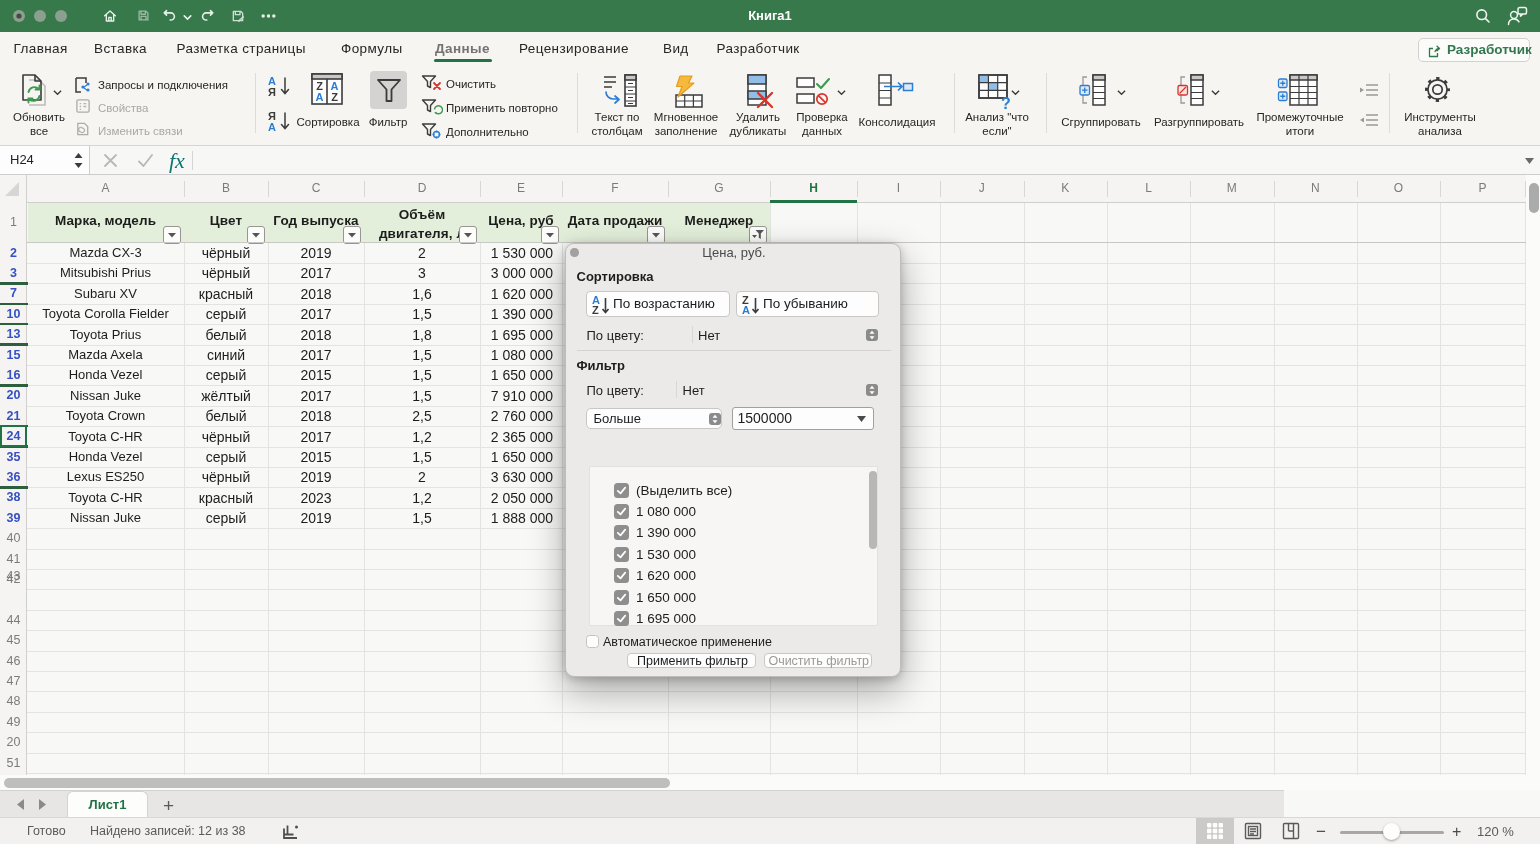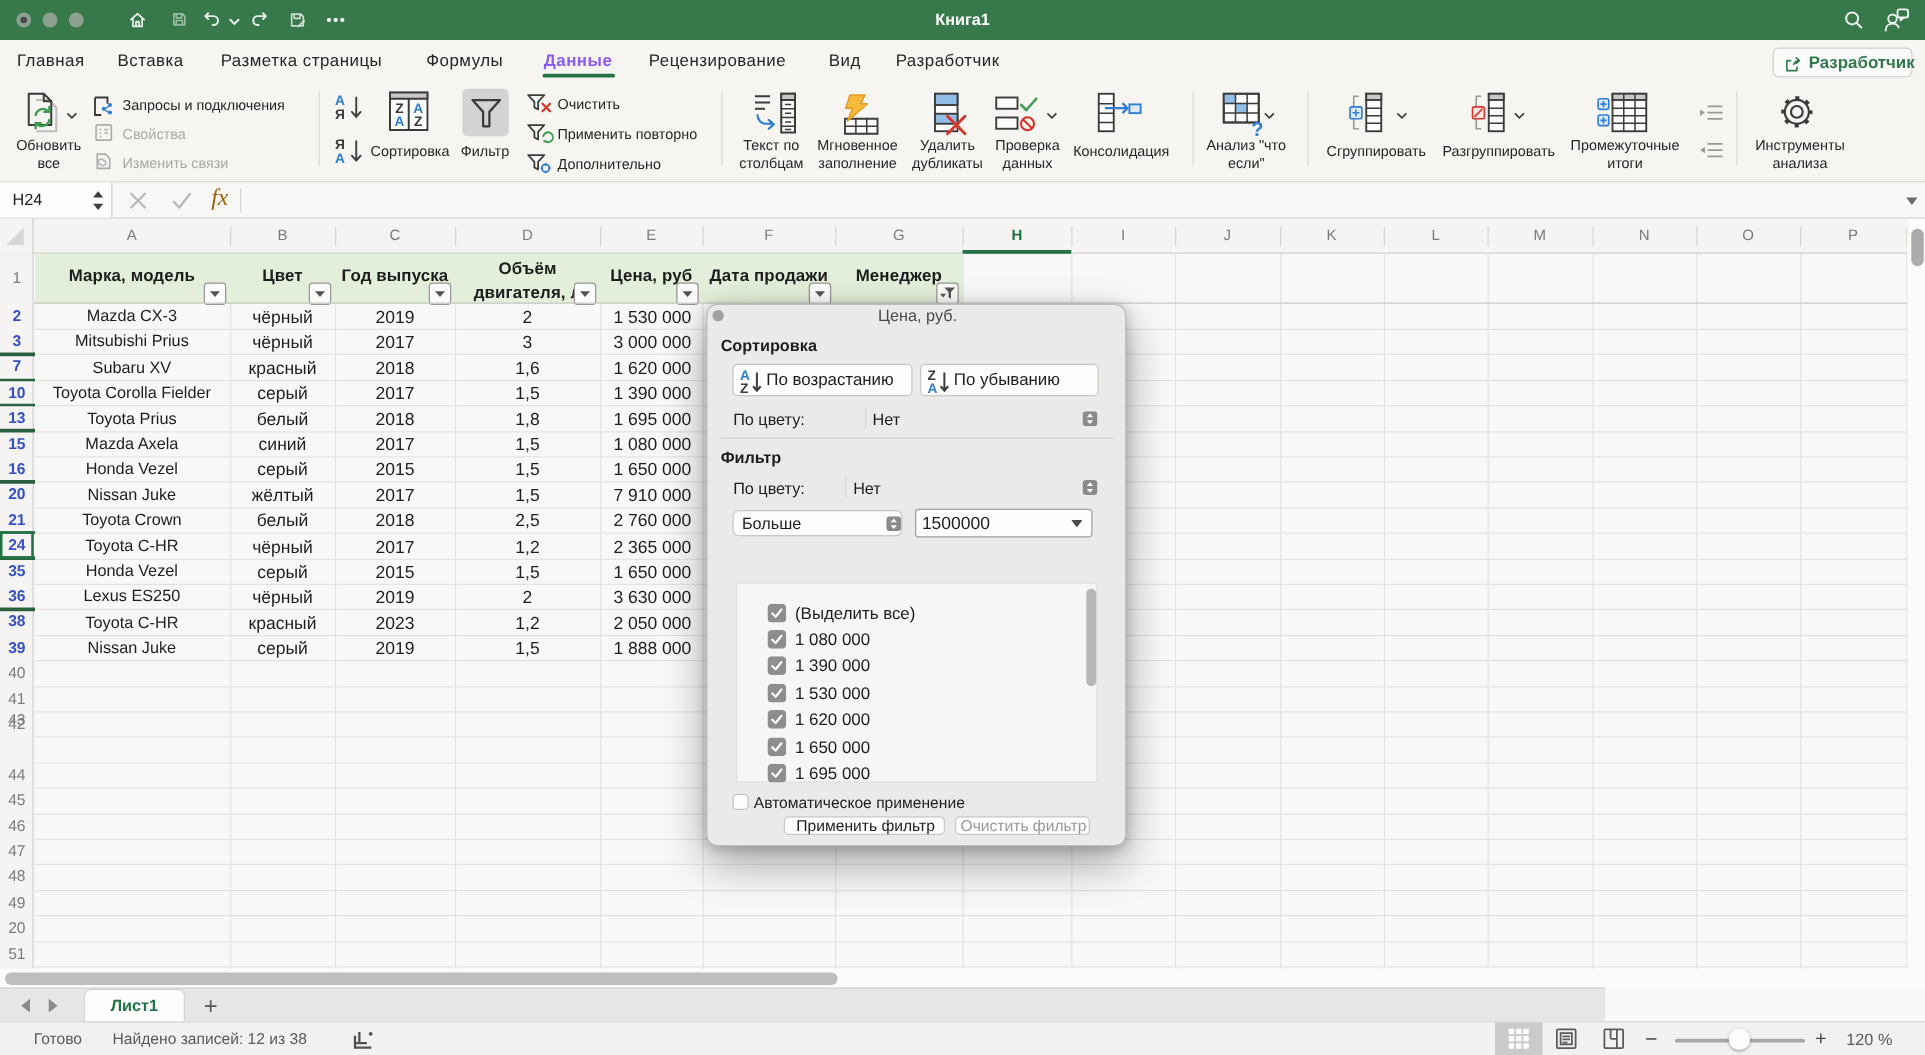--- a/index.html
+++ b/index.html
@@ -4,21 +4,21 @@
 *{margin:0;padding:0;box-sizing:border-box;}
 html,body{width:1540px;height:844px;overflow:hidden;font-family:"Liberation Sans",sans-serif;}
 body{position:relative;background:#f8f8f7;}
 .abs{position:absolute;}
 #titlebar{left:0;top:0;width:1540px;height:32px;background:#37794a;}
 .tl{position:absolute;top:10px;width:12px;height:12px;border-radius:50%;background:#8ba08f;}
 #ttl{position:absolute;top:0;left:0;width:1540px;height:32px;line-height:31px;text-align:center;color:#fff;font-weight:bold;font-size:13px;}
 .tbi{position:absolute;top:4px;}
 #tabrow{left:0;top:32px;width:1540px;height:32px;background:#f6f5f2;}
 .mtab{position:absolute;top:0;height:31px;line-height:33px;font-size:13.5px;letter-spacing:.4px;color:#262626;white-space:nowrap;}
-.mtab.act{color:#8b5cf6;font-weight:bold;}
+.mtab.act{color:#737373;font-weight:bold;}
 #tabunderline{position:absolute;background:#217346;height:3px;border-radius:2px;}
 #sharebtn{position:absolute;left:1418px;top:5.5px;width:111.5px;height:24px;background:#fbfbfa;border:1px solid #d2d1cf;border-radius:5px;}
 #ribbon{left:0;top:64px;width:1540px;height:82px;background:#f6f5f2;border-bottom:1px solid #d6d5d3;}
 .rlbl{position:absolute;font-size:11.5px;color:#262626;text-align:center;line-height:14px;white-space:nowrap;}
 .rlbl2{position:absolute;font-size:11.5px;color:#262626;white-space:nowrap;line-height:14px;}
 .gray{color:#a9a8a6!important;}
 .rsep{position:absolute;top:9px;width:1px;height:60px;background:#dddcda;}
 .hl{position:absolute;background:#d4d3d1;border-radius:4px;}
 .chev{position:absolute;}
 #fbar{left:0;top:146px;width:1540px;height:29px;background:#f7f7f5;border-bottom:1px solid #cecdcb;}
@@ -285,21 +285,21 @@
 <svg class="abs" style="left:73px;top:6px" width="11" height="17" viewBox="0 0 11 17">
       <path d="M5.5 1 L9.5 6 H1.5 Z" fill="#3c3c3c"></path>
       <path d="M5.5 16 L9.5 11 H1.5 Z" fill="#3c3c3c"></path>
     </svg>
 <svg class="abs" style="left:103px;top:7px" width="15" height="15" viewBox="0 0 15 15" fill="none" stroke="#b9b8b6" stroke-width="1.8">
       <path d="M2 2 L13 13 M13 2 L2 13" stroke-linecap="round"></path>
     </svg>
 <svg class="abs" style="left:137px;top:7px" width="17" height="15" viewBox="0 0 17 15" fill="none" stroke="#b9b8b6" stroke-width="1.8">
       <path d="M2 8.5 L6.5 13 L15 2" stroke-linecap="round" stroke-linejoin="round"></path>
     </svg>
-<div class="abs" style="left:169px;top:2px;font-size:19px;font-style:italic;color:#a16207;font-family:'Liberation Serif',serif;">fx</div>
+<div class="abs" style="left:169px;top:2px;font-size:22px;font-style:italic;color:#0f766e;font-family:'Liberation Serif',serif;">fx</div>
 <div class="abs" style="left:192px;top:5px;width:1px;height:19px;background:#d6d5d3;"></div>
 <svg class="abs" style="left:1524px;top:11px" width="11" height="8" viewBox="0 0 11 8">
       <path d="M1 1 H10 L5.5 7 Z" fill="#6a6a6a"></path>
     </svg>
 </div>
 <div class="abs" id="grid" style="left:0;top:175px;width:1540px;height:600px;">
 <div class="abs" style="left:0;top:0;width:1526px;height:28px;background:#f5f4f2;border-bottom:1px solid #d0cfcd;"></div>
 <div class="abs" style="left:0;top:0;width:27px;height:28px;background:#f5f4f2;border-right:1px solid #d0cfcd;"></div>
 <svg class="abs" style="left:4px;top:6px" width="16" height="16">
       <path d="M15 1 V15 H1 Z" fill="#d7d6d4"></path>

